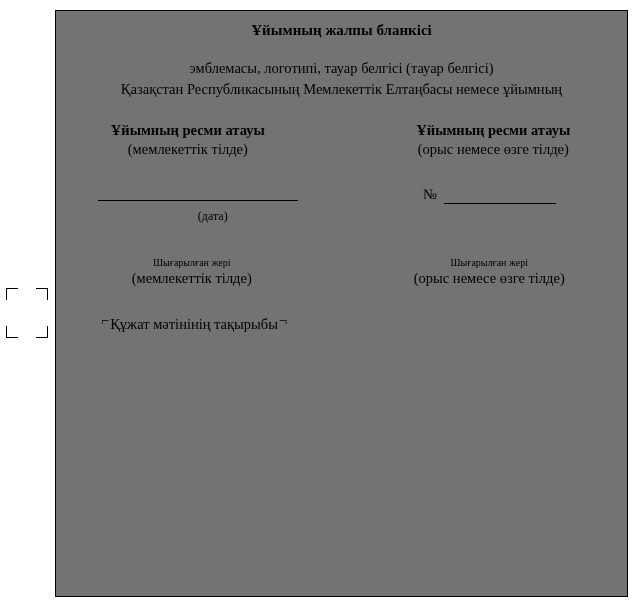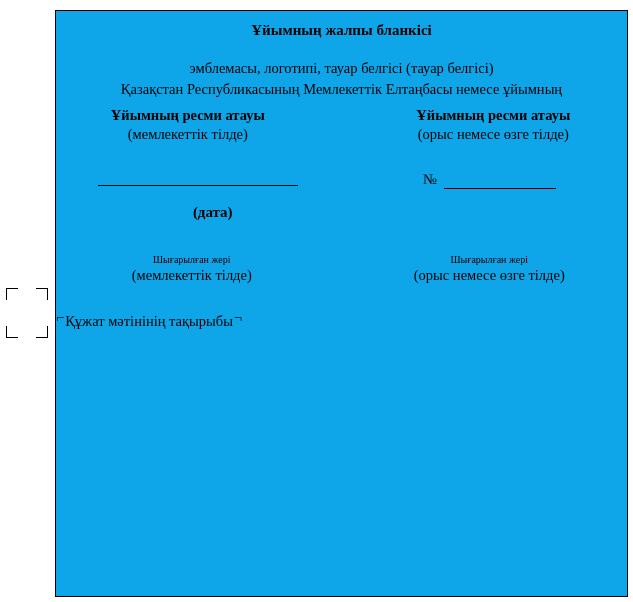--- a/index.html
+++ b/index.html
@@ -36,21 +36,21 @@
 
   
   #form-sheet {
     position: absolute;
     left: 55px;
     top: 10px;
     width: 573px;
     height: 587px;
     border: 1.5px solid #000000;
     box-sizing: border-box;
-    background: #0ea5e9;
+    background: #737373;
   }
 
   .form-title {
     text-align: center;
     font-weight: bold;
     font-size: 15px;
     margin-top: 11px;
   }
 
   .emblem-block {
@@ -67,21 +67,21 @@
     display: flex;
     width: 100%;
     box-sizing: border-box;
   }
   .col {
     width: 50%;
     box-sizing: border-box;
     text-align: center;
   }
 
-  .org-row { margin-top: 6px; gap: 16px; }
+  .org-row { margin-top: 21px; gap: 16px; }
   .col-left  { padding-right: 14px; }
   .col-right { padding-left: 10px; }
 
   .org-name {
     font-weight: bold;
     font-size: 14.5px;
     line-height: 1.3;
   }
   .org-lang {
     font-size: 14.5px;
@@ -91,24 +91,23 @@
   
   .ref-row { margin-top: 28px; }
   .date-line {
     width: 200px;
     border-bottom: 1.2px solid #000;
     height: 13px;
     margin: 0 auto;
     margin-left: 42px;
   }
   .date-label {
-    font-size: 15px;
-    margin-top: 18px;
+    font-size: 12px;
+    margin-top: 8px;
     margin-left: 42px;
-    font-weight: bold;
   }
   .num-wrap {
     display: flex;
     align-items: flex-end;
     justify-content: center;
     margin-top: 0px;
   }
   .num-sign {
     font-size: 14.5px;
     line-height: 1;
@@ -122,20 +121,21 @@
   }
 
   
   .place-row { margin-top: 32px; }
   .place-name { font-size: 10px; line-height: 1.3; }
   .place-lang { font-size: 14.5px; line-height: 1.35; }
 
   
   .doc-heading {
     margin-top: 24px;
+    margin-left: 45px;
     font-size: 14.5px;
     display: inline-block;
     position: relative;
   }
   .doc-heading .bracket {
     font-size: 14.5px;
     line-height: 1;
     display: inline-block;
   }
   .doc-heading .bracket.open  { vertical-align: 4px; margin-right: 1px; }

